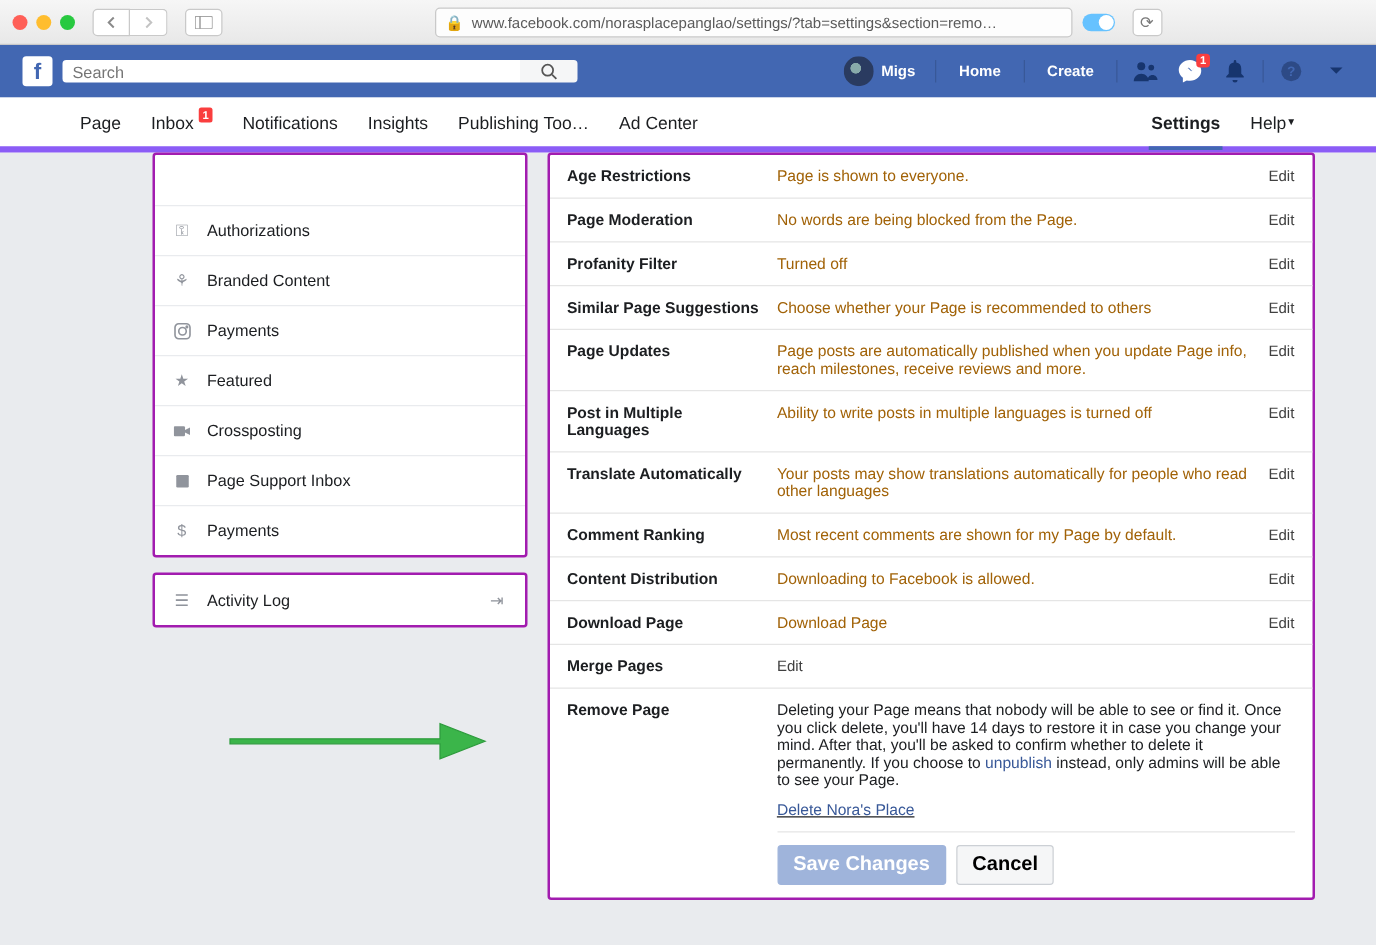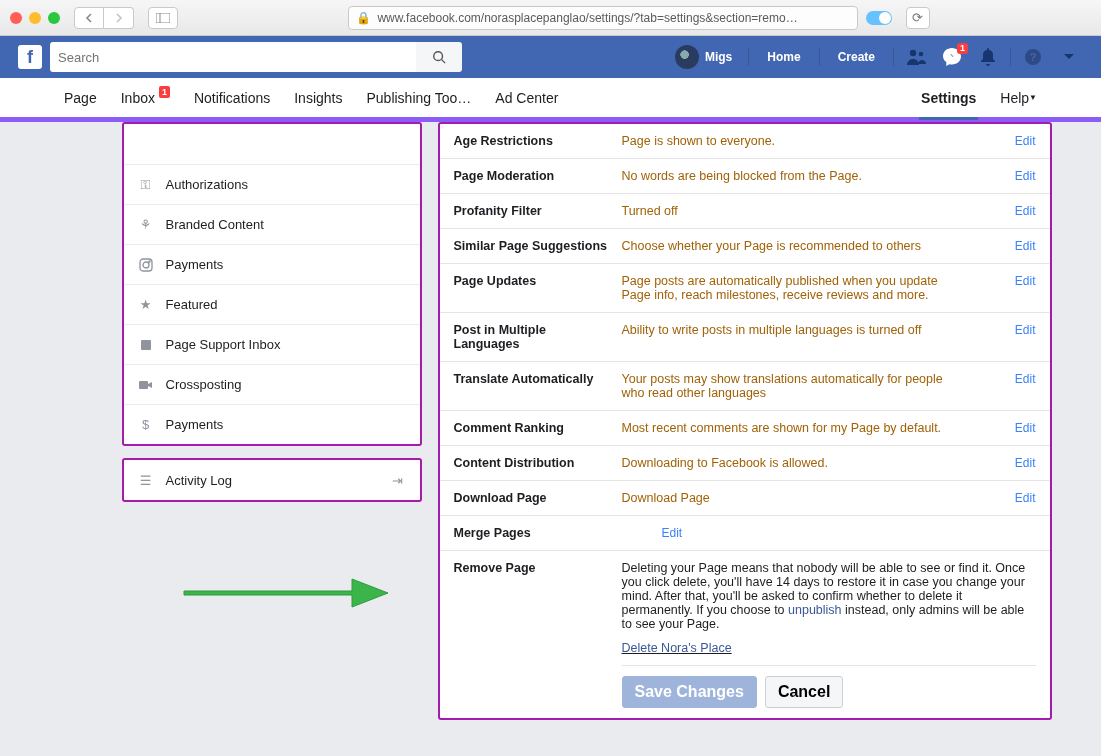--- a/index.html
+++ b/index.html
@@ -13,21 +13,21 @@
   .navbtn { width:30px; height:22px; background:#fff; border:1px solid #c9c9c9; display:flex; align-items:center; justify-content:center; color:#8a8a8a;}
   .navbtn.l{border-radius:4px 0 0 4px;} .navbtn.r{border-radius:0 4px 4px 0; border-left:0;}
   .sidebarbtn{width:30px;height:22px;background:#fff;border:1px solid #c9c9c9;border-radius:4px;display:flex;align-items:center;justify-content:center;margin-left:6px;color:#6a6a6a;}
   .url { flex:0 0 510px; margin:0 auto; height:24px; background:#fdfdfd; border:1px solid #c9c9c9; border-radius:4px; display:flex; align-items:center; padding:0 8px; font-size:12px; color:#5a5a5a; gap:6px; overflow:hidden; white-space:nowrap;}
   .reload{width:24px;height:22px;background:#fff;border:1px solid #c9c9c9;border-radius:4px;display:flex;align-items:center;justify-content:center;color:#7a7a7a;margin-left:6px;}
   .toggle{width:26px;height:14px;background:#66c2ff;border-radius:7px;position:relative;margin-left:auto;}
   .toggle::after{content:"";position:absolute;right:1px;top:1px;width:12px;height:12px;background:#fff;border-radius:50%;}
   
   .fbtop { height:42px; background:#4267b2; display:flex; align-items:center; padding:0 18px; color:#fff; gap:8px;}
   .fblogo { width:24px; height:24px; background:#fff; border-radius:3px; color:#4267b2; font-weight:bold; font-size:18px; display:flex; align-items:flex-end; justify-content:center; padding-bottom:1px;}
-  .search { flex:0 0 412px; display:flex; height:30px;}
+  .search { flex:0 0 412px; display:flex; height:18px;}
   .search input { flex:1; border:0; padding:0 8px; font-size:13px; border-radius:3px 0 0 3px; outline:none;}
   .search .sbtn { width:46px; background:#f5f6f7; border-radius:0 3px 3px 0; display:flex; align-items:center; justify-content:center; color:#555;}
   .fbtop .spacer{flex:1;}
   .prof{display:flex;align-items:center;gap:6px;font-weight:bold;font-size:12px;padding:0 8px;}
   .avatar{width:24px;height:24px;border-radius:50%;background:#2a3b60;background-image:radial-gradient(circle at 40% 40%, #8aa 20%, transparent 22%);}
   .toplink{font-weight:bold;font-size:12px;padding:0 10px;cursor:pointer;}
   .sep{width:1px;height:18px;background:#385898;}
   .icbtn{position:relative;width:28px;display:flex;align-items:center;justify-content:center;color:#2d4a86;cursor:pointer;}
   .icbtn.dark{color:#17356e;}
   .badge{position:absolute;top:-4px;right:-2px;background:#fa3e3e;color:#fff;font-size:9px;font-weight:bold;border-radius:3px;padding:1px 3px;line-height:1;}
@@ -47,21 +47,21 @@
   .sideitem:first-child{border-top:0;}
   .sideitem .ic{width:16px;color:#90949c;display:flex;align-items:center;justify-content:center;}
   .actlog{margin-top:12px;}
   .actlog .sideitem{justify-content:space-between;}
   .actlog .sideitem .lab{display:flex;align-items:center;gap:12px;}
   
   .row{display:flex;padding:10px 14px;border-top:1px solid #e5e5e5;gap:12px;font-size:12.5px;}
   .row:first-child{border-top:0;}
   .row .lbl{width:156px;font-weight:bold;color:#1c1e21;}
   .row .val{flex:1;color:#a16207;}
-  .row .edit{color:#3b82f6;font-size:12px;cursor:pointer;margin-left:40px;}
+  .row .edit{color:#404040;font-size:12px;cursor:pointer;}
   .row.expanded .val{color:#1c1e21;}
   .link{color:#385898;cursor:pointer;}
   .btns{display:flex;gap:8px;margin-top:10px;}
   .btn{padding:6px 12px;border:1px solid #ccd0d5;border-radius:3px;background:#f5f6f7;font-weight:bold;font-size:16px;cursor:pointer;}
   .btn.primary{background:#9fb4db;border-color:#9fb4db;color:#fff;}
   .hr{height:1px;background:#e5e5e5;margin:10px 0;}
   
   .arrow{position:absolute;left:182px;top:573px;}
   .arrow svg{display:block;}
   .page{position:relative;}
@@ -203,34 +203,34 @@
               </svg>
             </span>
             <span>Payments</span>
           </div>
         <div class="sideitem">
             <span class="ic">★</span>
             <span>Featured</span>
           </div>
         <div class="sideitem">
             <span class="ic">
-              <svg width="12" height="12" viewBox="0 0 12 12" fill="#90949c">
-                <rect x="1" y="1" width="10" height="10" rx="1"></rect>
-              </svg>
-            </span>
-            <span>Page Support Inbox</span>
-          </div>
-        <div class="sideitem">
-            <span class="ic">
               <svg width="14" height="10" viewBox="0 0 14 10" fill="#90949c">
                 <rect x="0" y="1" width="9" height="8" rx="1"></rect>
                 <path d="M9 4l4-2v6l-4-2z"></path>
               </svg>
             </span>
             <span>Crossposting</span>
+          </div>
+        <div class="sideitem">
+            <span class="ic">
+              <svg width="12" height="12" viewBox="0 0 12 12" fill="#90949c">
+                <rect x="1" y="1" width="10" height="10" rx="1"></rect>
+              </svg>
+            </span>
+            <span>Page Support Inbox</span>
           </div>
         <div class="sideitem">
             <span class="ic">$</span>
             <span>Payments</span>
           </div>
       </div>
       <div class="panel actlog">
         <div class="sideitem">
           <span class="lab">
               <span class="ic">☰</span>

